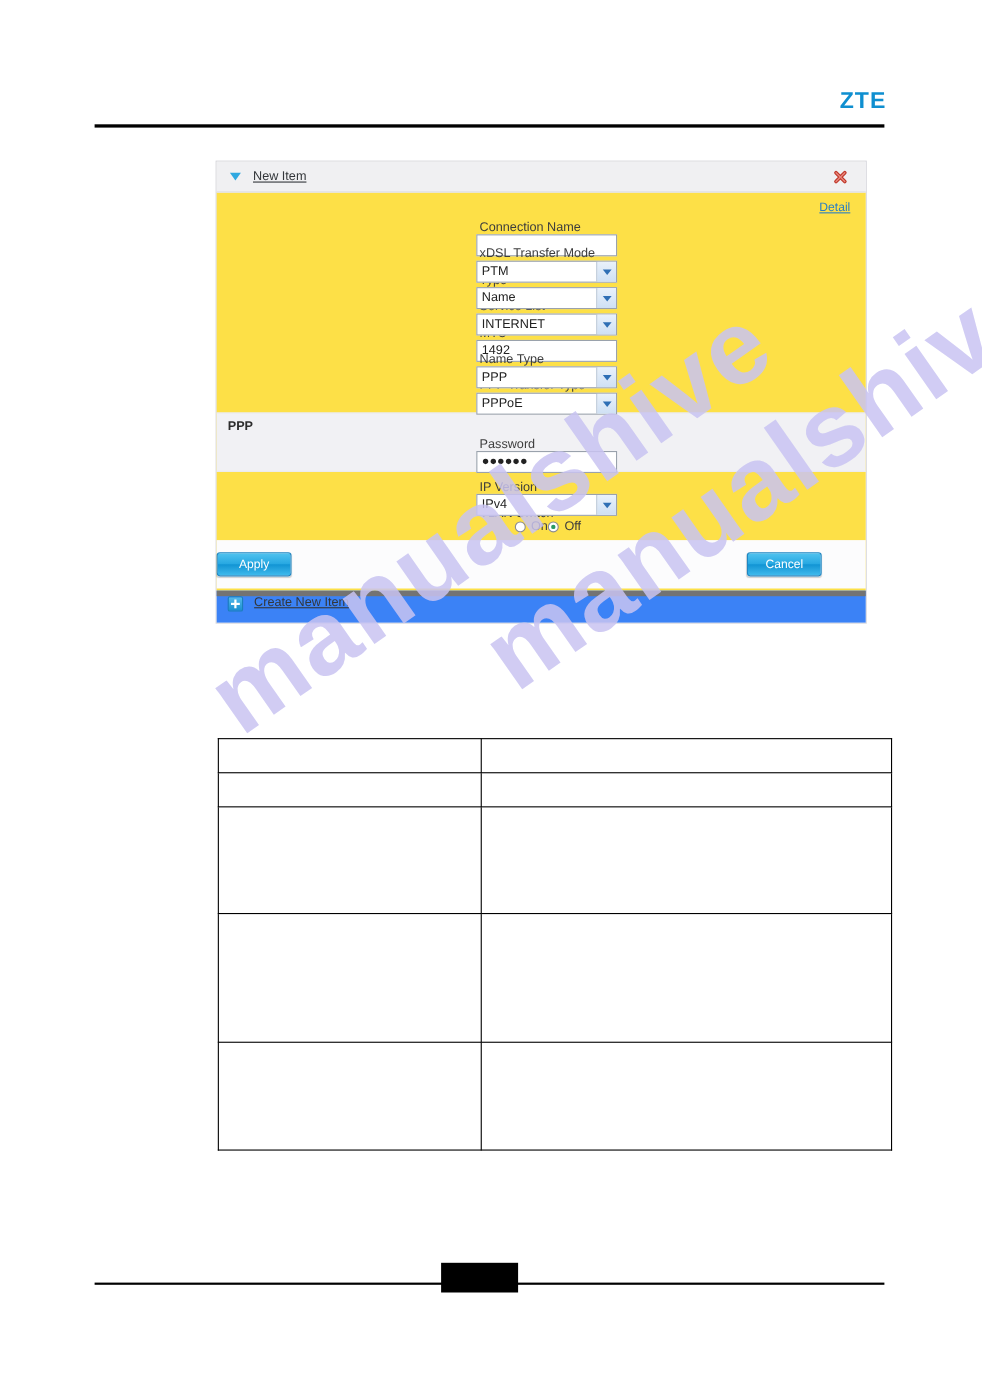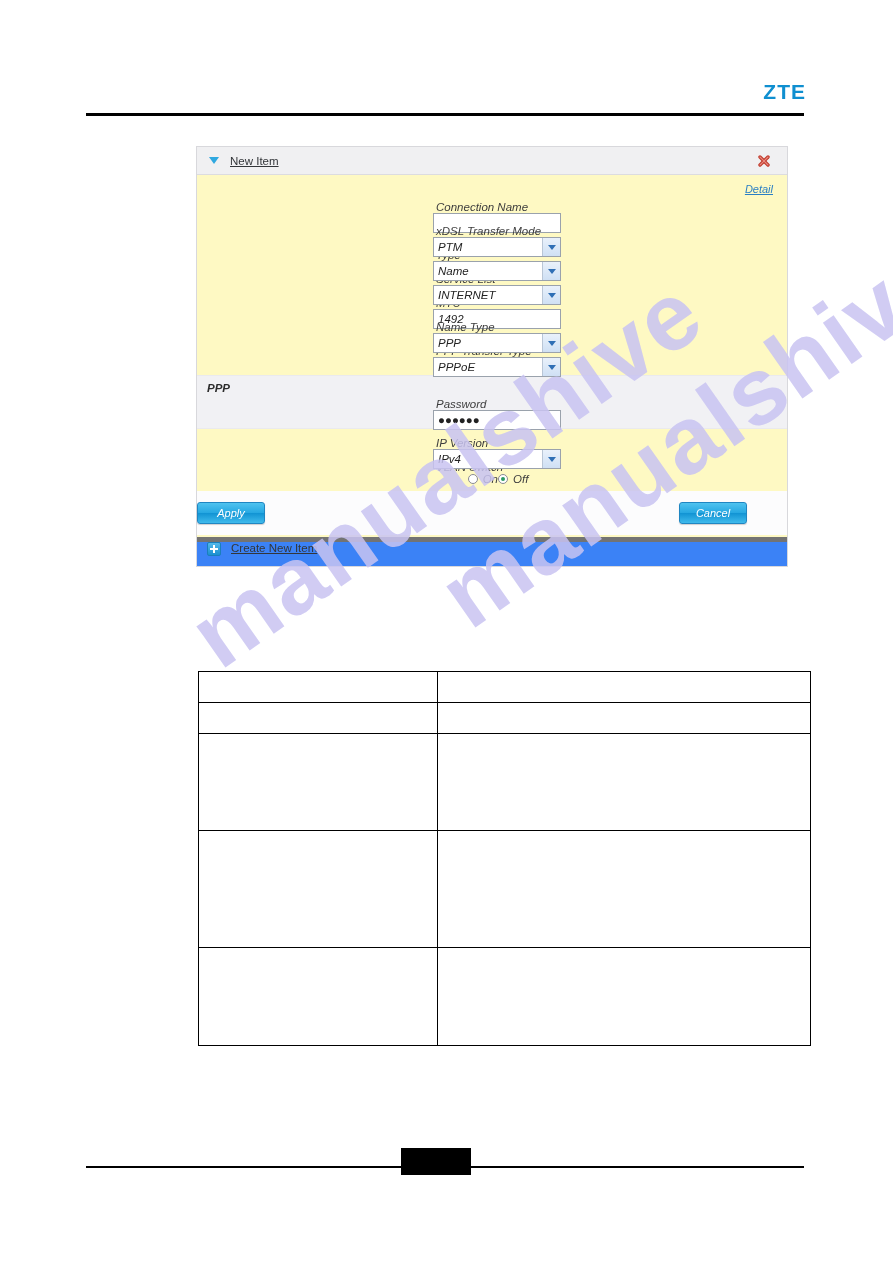--- a/index.html
+++ b/index.html
@@ -135,23 +135,22 @@
     position: absolute;
     right: 16px;
     top: 50%;
     transform: translateY(-50%);
     width: 14px;
     height: 14px;
     cursor: pointer;
   }
 
   #panel-body {
-    background: #fef9c3;
+    background: #fde047;
     padding-bottom: 2px;
-    font-style: italic;
   }
 
   .detail-row {
     height: 26px;
     position: relative;
   }
   #detail-link {
     position: absolute;
     right: 14px;
     top: 8px;

